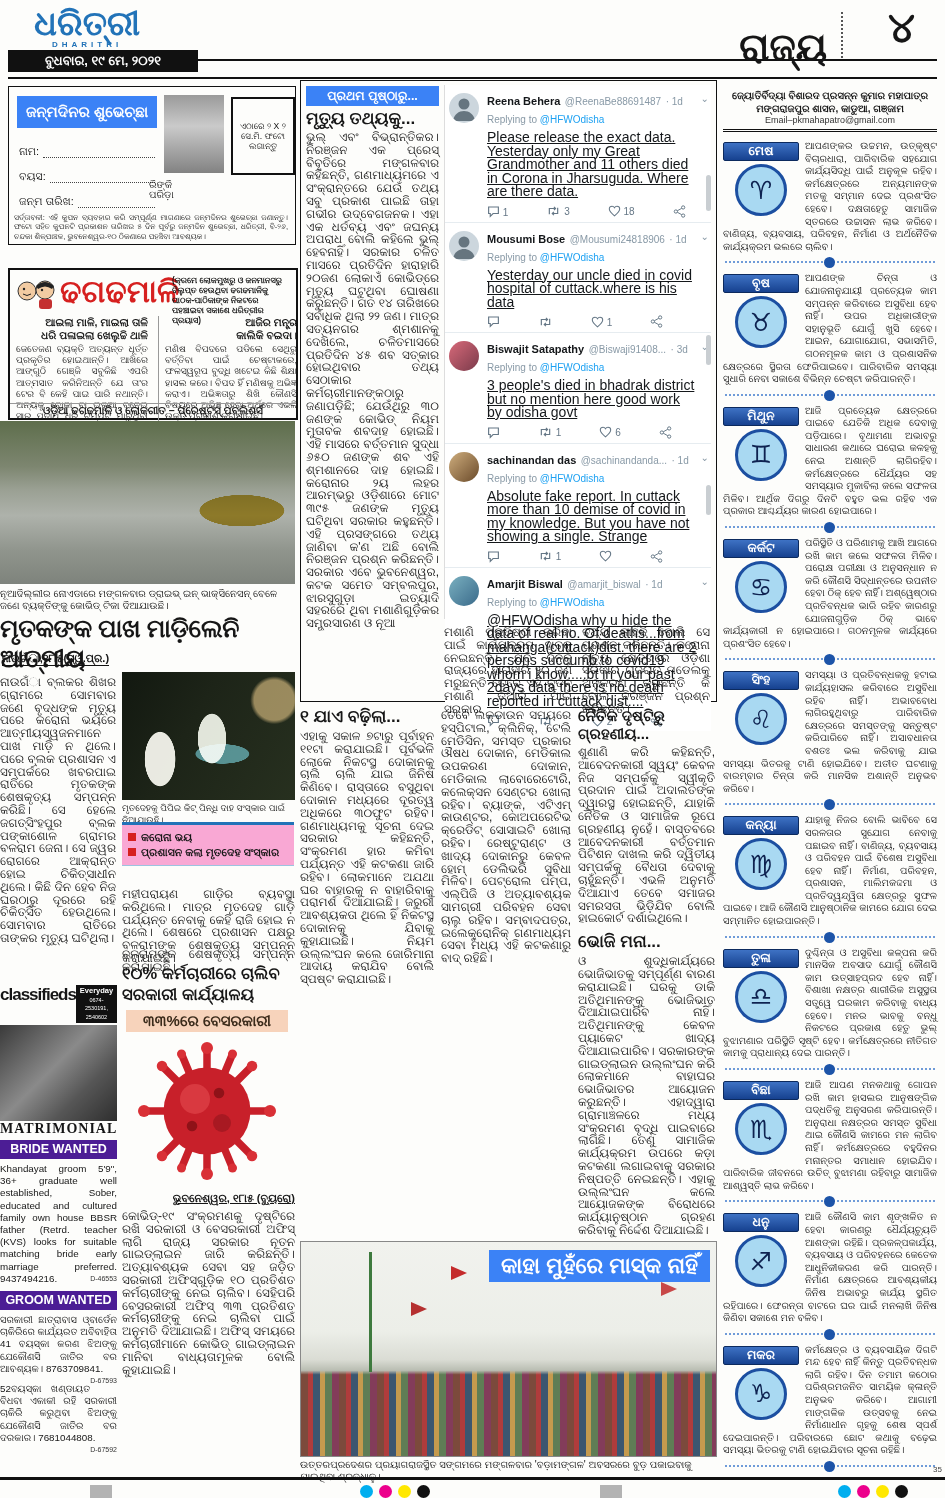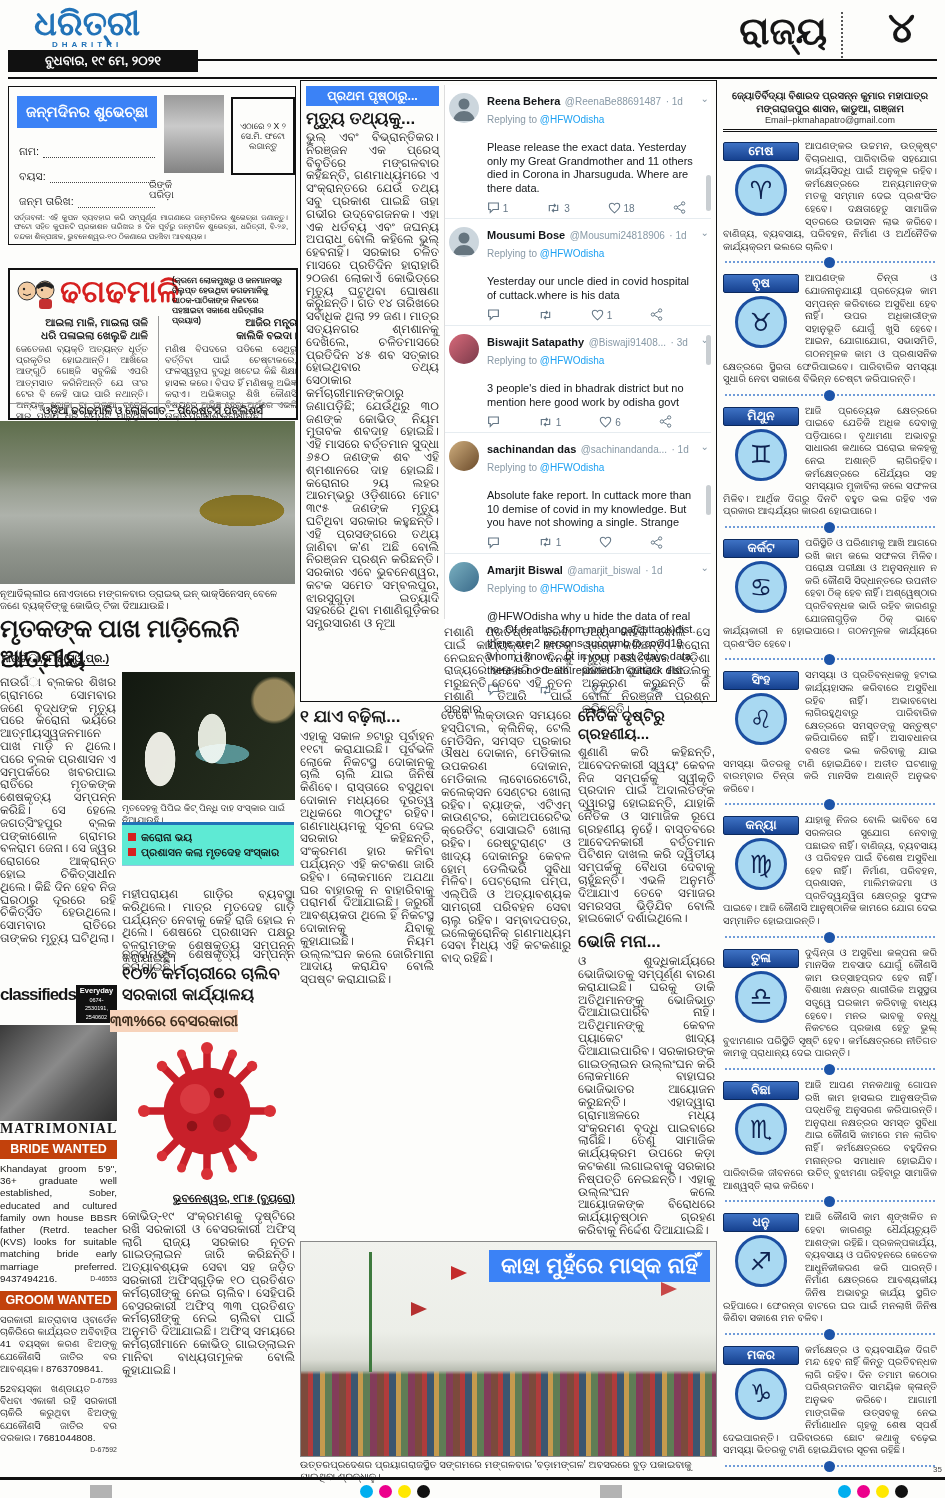--- a/index.html
+++ b/index.html
@@ -26,21 +26,21 @@
   
   .dh-title{color:#d6201f;font-size:31px;font-weight:bold;line-height:32px;}
   .dh-h{font-weight:bold;font-size:10.6px;line-height:13px;text-align:right;}
   .dh-tag{font-size:8.2px;line-height:10px;font-weight:bold;}
   
   .tweet{position:relative;background:#fff;padding:6px 14px 4px 42px;min-height:86px;}
   .tw-av{position:absolute;left:4px;top:8px;width:30px;height:30px;border-radius:50%;overflow:hidden;}
   .tw-name{font-weight:bold;font-size:11px;color:#14171a;}
   .tw-gray{color:#8899a6;font-size:10px;}
   .tw-blue{color:#1da1f2;font-size:10px;}
-  .tw-body{font-size:11px;line-height:13.5px;color:#14171a;margin-top:14px;}
+  .tw-body{font-size:14px;line-height:13.5px;color:#14171a;margin-top:4px;text-decoration:underline;}
   .tw-act{display:flex;gap:38px;margin-top:6px;color:#657786;font-size:10px;align-items:center;}
   .tw-act svg{vertical-align:-2px;}
   .chev{position:absolute;right:2px;top:8px;color:#8899a6;font-size:10px;}
   
   .h-hdr{background:#1c4fa1;border:2px solid #0d2d62;color:#fff;font-weight:bold;font-size:19px;
          text-align:center;line-height:28px;}
   .h-sub{font-size:10px;font-weight:bold;text-align:center;line-height:13px;}
   .h-mail{font-size:9px;text-align:center;color:#333;}
   .z-entry{overflow:visible;}
   .z-left{float:left;width:76px;margin:2px 6px 0 0;text-align:center;}
@@ -50,27 +50,27 @@
           margin:3px auto 0;display:flex;align-items:center;justify-content:center;}
   .z-glyph{font-family:"DejaVu Sans",sans-serif;font-size:25px;color:#0e2250;font-weight:bold;}
   .z-text{font-size:9.9px;line-height:12.6px;text-align:justify;display:block;}
   .z-sep{clear:both;position:relative;border-top:2px dotted #6f9bd8;margin:8px 2px 9px;}
   .z-dot{position:absolute;left:50%;top:-6px;width:11px;height:11px;margin-left:-6px;border-radius:50%;
          background:#1d54a8;}
   
   .cl-head{display:flex;align-items:stretch;}
   .cl-word{font-weight:bold;font-size:17px;letter-spacing:-1px;}
   .cl-ev{background:#111;color:#fff;font-size:7.5px;line-height:8.5px;padding:2px 3px;text-align:center;}
-  .cl-bar{background:#c2410c;color:#fff;font-weight:bold;font-size:12.5px;text-align:center;line-height:19px;}
+  .cl-bar{background:#4c1d95;color:#fff;font-weight:bold;font-size:12.5px;text-align:center;line-height:19px;}
   .cl-txt{font-size:9.8px;line-height:12.2px;text-align:justify;}
   .cl-ref{float:right;font-size:7px;color:#333;}
   .matri{font-weight:bold;font-family:"Liberation Serif",serif;font-size:14px;letter-spacing:1px;}
   
   .subhead-hl{background:#f7d3bb;color:#3a2a1a;font-weight:bold;font-size:15px;text-align:center;line-height:22px;}
-  .corona-note{background:#5eead4;border-top:3px solid #2273b8;border-bottom:1px solid #9cc4e0;padding:5px 6px;}
+  .corona-note{background:#f9a8d4;border-top:3px solid #2273b8;border-bottom:1px solid #9cc4e0;padding:5px 6px;}
   .corona-note div{font-weight:bold;font-size:10.8px;line-height:15px;}
   .sqr{display:inline-block;width:8px;height:8px;background:#d6201f;margin-right:5px;}
   .scrollbar{position:absolute;right:0;width:5px;border-radius:3px;background:#c9ced2;}
   .flag{position:absolute;width:0;height:0;border-top:7px solid transparent;border-bottom:7px solid transparent;
         border-left:16px solid #c42b2b;}
   .pole{position:absolute;width:3px;background:#3e7a3e;}
   .regsq{position:absolute;width:22px;height:13px;background:#b3b3b3;}
   .cmyk{position:absolute;display:flex;gap:6px;}
   .cmyk i{width:13px;height:13px;border-radius:50%;display:block;}
 </style>
@@ -102,21 +102,21 @@
 </svg>
 
 <div id="page">
 
   <div class="abs" style="left:34px;top:6px;">
     <div class="logo-od">ଧରିତ୍ରୀ</div>
     <div class="logo-en">DHARITRI</div>
   </div>
   <div class="abs datebar" style="left:8px;top:50px;width:190px;height:22px;">ବୁଧବାର, ୧୯ ମେ, ୨୦୨୧</div>
   <div class="abs rule" style="left:198px;top:59px;width:739px;height:1.6px;"></div>
-  <div class="abs section-ttl" style="right:118px;top:10px;">ରାଜ୍ୟ</div>
+  <div class="abs section-ttl" style="right:118px;top:26px;">ରାଜ୍ୟ</div>
   <div class="abs vdots" style="right:102px;top:12px;height:46px;"></div>
   <div class="abs pageno" style="right:30px;top:4px;">୪</div>
   <div class="abs rule" style="left:8px;top:77px;width:929px;height:2.4px;"></div>
 
   <div class="abs bx" style="left:8px;top:86px;width:286px;height:157px;">
     <div class="blkhdr abs" style="left:8px;top:9px;width:140px;height:32px;font-size:15px;line-height:32px;">ଜନ୍ମଦିନର ଶୁଭେଚ୍ଛା</div>
     <div class="abs" style="left:10px;top:46px;width:136px;">
       <div class="bd-field">
           <span>ନାମ:</span>
           <span class="bd-dots"></span>
@@ -199,21 +199,21 @@
       <span class="cl-ref">D-67593</span>
     </div>
     <div class="cl-txt" style="margin-top:8px;">
       <span>52ବୟସ୍କା ଖଣ୍ଡାୟତ ବିଧବା ଏକାକୀ ରହି ସରକାରୀ ଚାକିରି କରୁଥିବା ଝିଅଙ୍କୁ ଯେକୌଣସି ଜାତିର ବର ଦରକାର। 7681044808.</span>
       <span class="cl-ref">D-67592</span>
     </div>
   </div>
 
   <div class="abs news" style="left:122px;top:948px;width:173px;">ବଳରାମଙ୍କ ଶେଷକୃତ୍ୟ ସମ୍ପନ୍ନ କରାଯାଇଛି।</div>
   <div class="abs" style="left:122px;top:963px;width:173px;font-size:16.5px;font-weight:bold;line-height:21px;">୧୦% କର୍ମଚାରୀରେ ଚାଲିବ ସରକାରୀ କାର୍ଯ୍ୟାଳୟ</div>
-  <div class="abs subhead-hl" style="left:110px;top:1010px;width:128px;">୩୩%ରେ ବେସରକାରୀ</div>
+  <div class="abs subhead-hl" style="left:126px;top:1010px;width:162px;">୩୩%ରେ ବେସରକାରୀ</div>
   <svg class="abs" style="left:132px;top:1036px;" width="150" height="150" viewBox="0 0 100 100">
     <g stroke="#c8202a" stroke-width="5" stroke-linecap="round">
       <line x1="50" y1="22" x2="50" y2="8"></line>
         <line x1="50" y1="78" x2="50" y2="92"></line>
       <line x1="22" y1="50" x2="8" y2="50"></line>
         <line x1="78" y1="50" x2="92" y2="50"></line>
       <line x1="30" y1="30" x2="20" y2="20"></line>
         <line x1="70" y1="30" x2="80" y2="20"></line>
       <line x1="30" y1="70" x2="20" y2="80"></line>
         <line x1="70" y1="70" x2="80" y2="80"></line>

